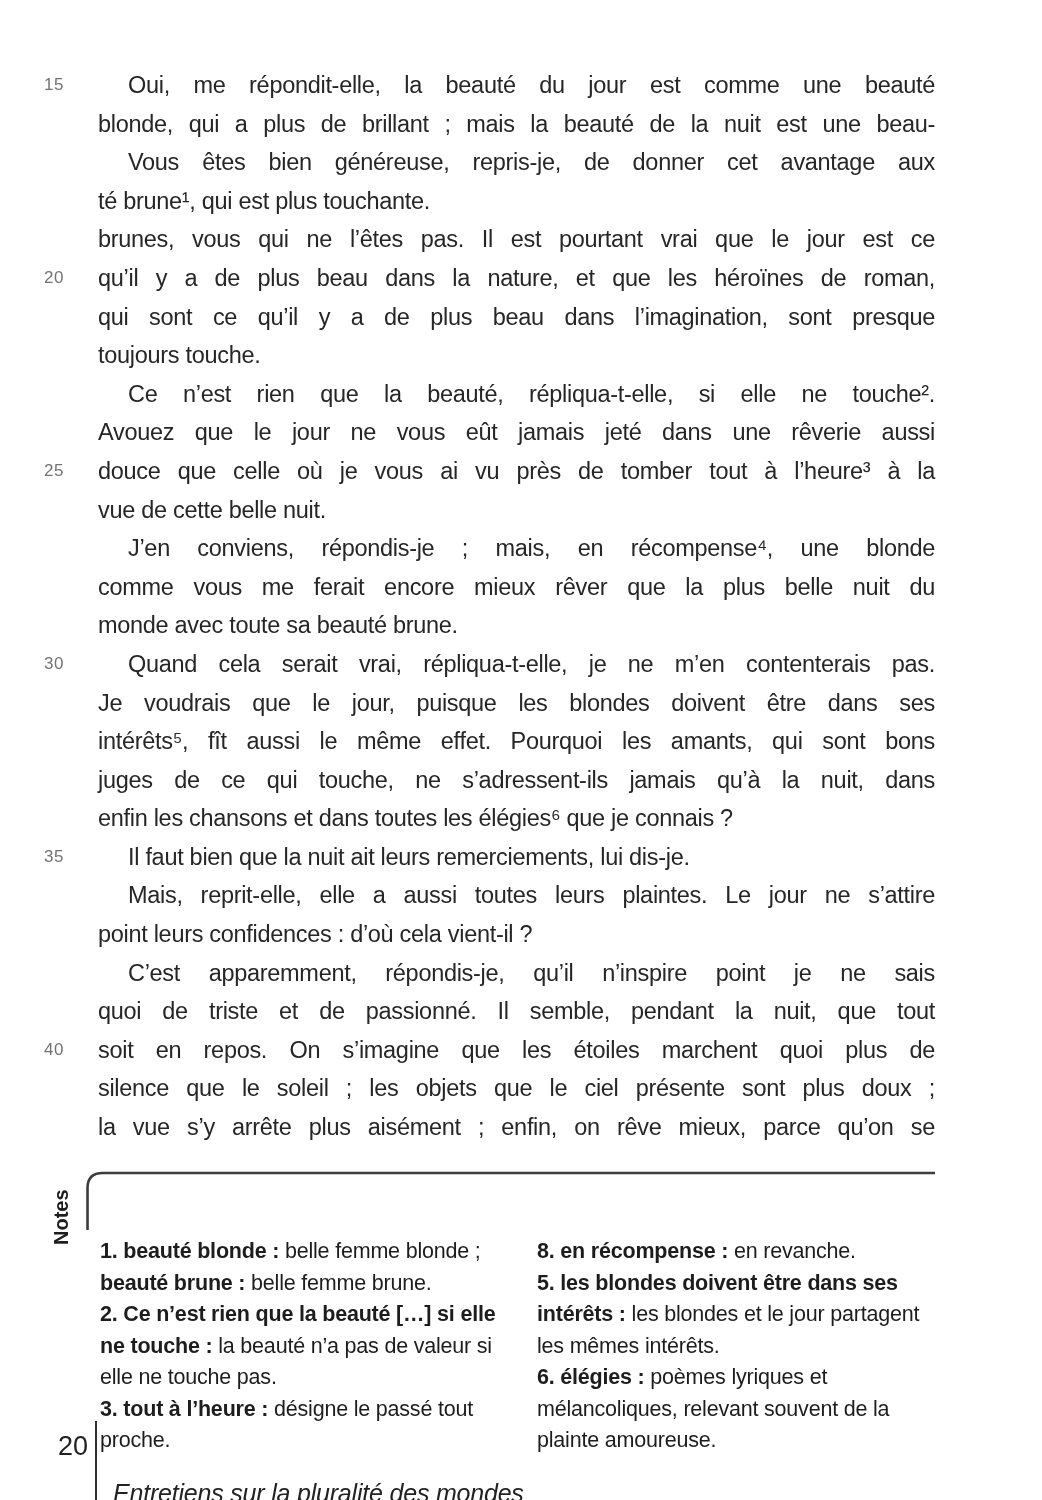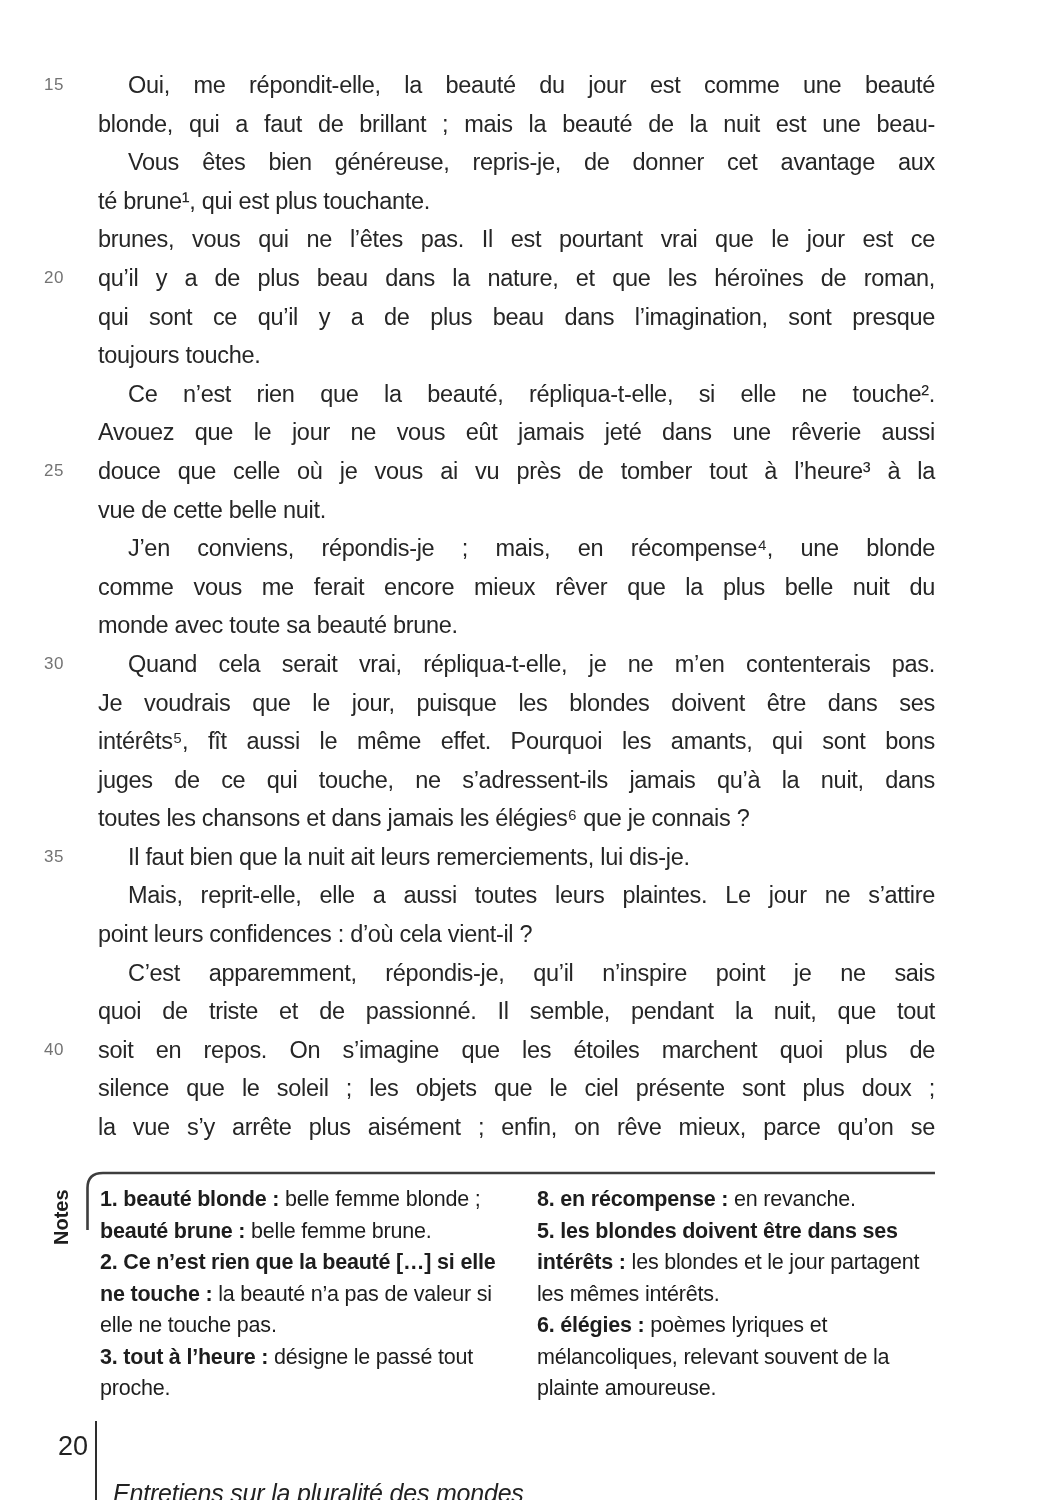--- a/index.html
+++ b/index.html
@@ -37,21 +37,21 @@
   .notes-bracket{position:absolute;left:86px;top:1170px;}
   .notes-label{
     position:absolute;left:50px;top:1182px;
     width:28px;height:70px;
     writing-mode:vertical-rl;
     transform:rotate(180deg);
     font-size:20px;font-weight:700;color:#1d1d1d;
     text-align:center;letter-spacing:0;
   }
   .notes{
-    position:absolute;left:100px;top:1184px;width:837px;
+    position:absolute;left:100px;top:1236px;width:837px;
     display:flex;gap:37px;
   }
   .notes-col{width:400px;}
   .notes-col:last-child{flex:1;}
   .note{
     margin:0;
     font-size:21.5px;line-height:31.5px;
     letter-spacing:-0.2px;
     color:#1d1d1d;
     text-align:left;
@@ -74,39 +74,39 @@
     margin-top:47px;
   }
 </style>
 </head>
 <body>
 
 <div class="page">
 
   <div class="text-block">
       <div class="tline indent"><span class="lnum">15</span><span>Oui, me répondit-elle, la beauté du jour est comme une beauté</span></div>
-      <div class="tline"><span>blonde, qui a faut de brillant ; mais la beauté de la nuit est une beau-</span></div>
+      <div class="tline"><span>blonde, qui a plus de brillant ; mais la beauté de la nuit est une beau-</span></div>
       <div class="tline indent"><span>Vous êtes bien généreuse, repris-je, de donner cet avantage aux</span></div>
       <div class="tline para-end"><span>té brune¹, qui est plus touchante.</span></div>
       <div class="tline"><span>brunes, vous qui ne l’êtes pas. Il est pourtant vrai que le jour est ce</span></div>
       <div class="tline"><span class="lnum">20</span><span>qu’il y a de plus beau dans la nature, et que les héroïnes de roman,</span></div>
       <div class="tline"><span>qui sont ce qu’il y a de plus beau dans l’imagination, sont presque</span></div>
       <div class="tline para-end"><span>toujours touche.</span></div>
       <div class="tline indent"><span>Ce n’est rien que la beauté, répliqua-t-elle, si elle ne touche².</span></div>
       <div class="tline"><span>Avouez que le jour ne vous eût jamais jeté dans une rêverie aussi</span></div>
       <div class="tline"><span class="lnum">25</span><span>douce que celle où je vous ai vu près de tomber tout à l’heure³ à la</span></div>
       <div class="tline para-end"><span>vue de cette belle nuit.</span></div>
       <div class="tline indent"><span>J’en conviens, répondis-je ; mais, en récompense⁴, une blonde</span></div>
       <div class="tline"><span>comme vous me ferait encore mieux rêver que la plus belle nuit du</span></div>
       <div class="tline para-end"><span>monde avec toute sa beauté brune.</span></div>
       <div class="tline indent"><span class="lnum">30</span><span>Quand cela serait vrai, répliqua-t-elle, je ne m’en contenterais pas.</span></div>
       <div class="tline"><span>Je voudrais que le jour, puisque les blondes doivent être dans ses</span></div>
       <div class="tline"><span>intérêts⁵, fît aussi le même effet. Pourquoi les amants, qui sont bons</span></div>
       <div class="tline"><span>juges de ce qui touche, ne s’adressent-ils jamais qu’à la nuit, dans</span></div>
-      <div class="tline para-end"><span>toutes les chansons et dans jamais les élégies⁶ que je connais ?</span></div>
+      <div class="tline para-end"><span>enfin les chansons et dans toutes les élégies⁶ que je connais ?</span></div>
       <div class="tline indent para-end"><span class="lnum">35</span><span>Il faut bien que la nuit ait leurs remerciements, lui dis-je.</span></div>
       <div class="tline indent"><span>Mais, reprit-elle, elle a aussi toutes leurs plaintes. Le jour ne s’attire</span></div>
       <div class="tline para-end"><span>point leurs confidences : d’où cela vient-il ?</span></div>
       <div class="tline indent"><span>C’est apparemment, répondis-je, qu’il n’inspire point je ne sais</span></div>
       <div class="tline"><span>quoi de triste et de passionné. Il semble, pendant la nuit, que tout</span></div>
       <div class="tline"><span class="lnum">40</span><span>soit en repos. On s’imagine que les étoiles marchent quoi plus de</span></div>
       <div class="tline"><span>silence que le soleil ; les objets que le ciel présente sont plus doux ;</span></div>
       <div class="tline"><span>la vue s’y arrête plus aisément ; enfin, on rêve mieux, parce qu’on se</span></div>
     </div>
 

